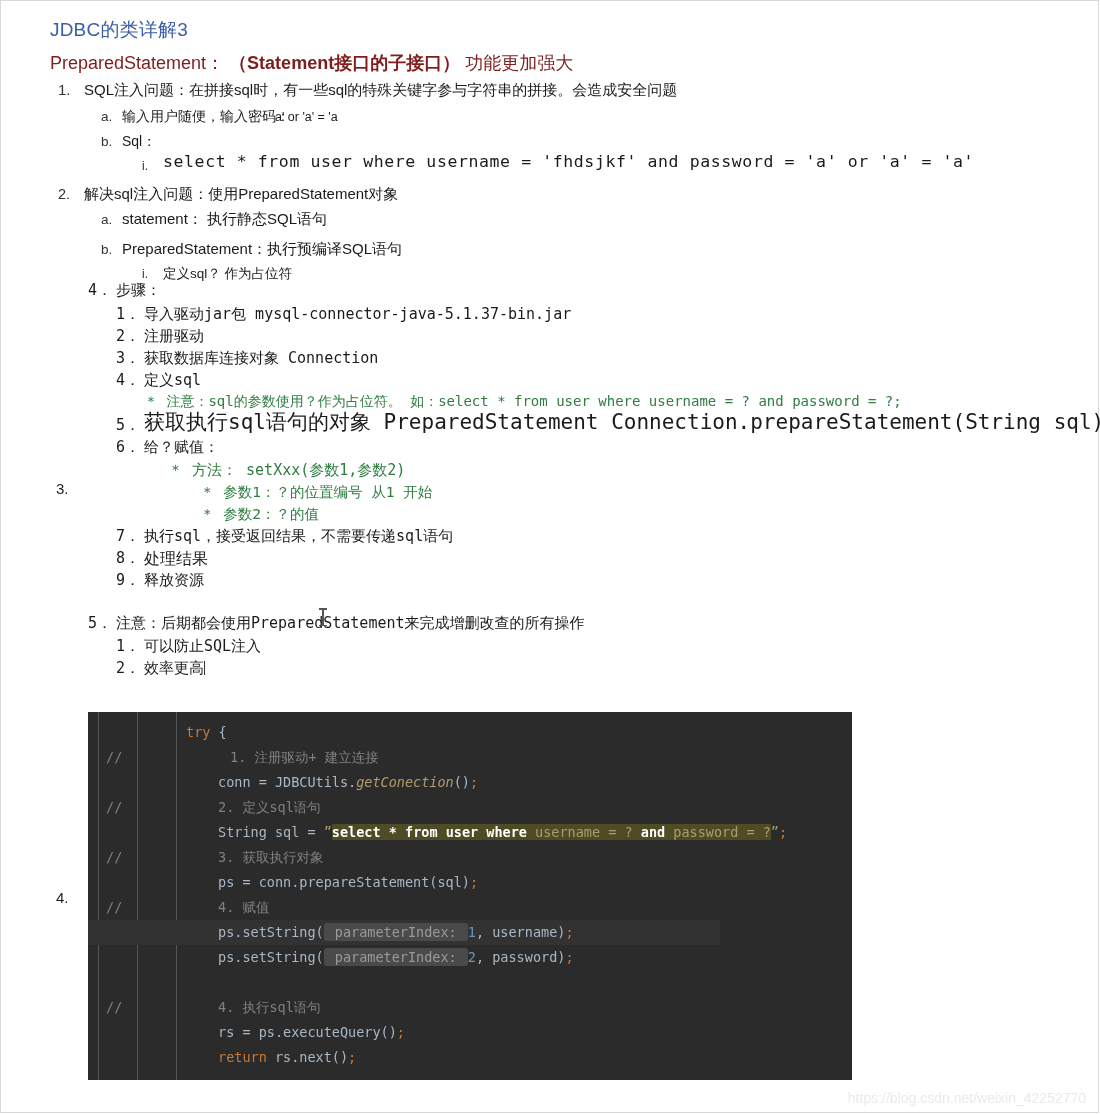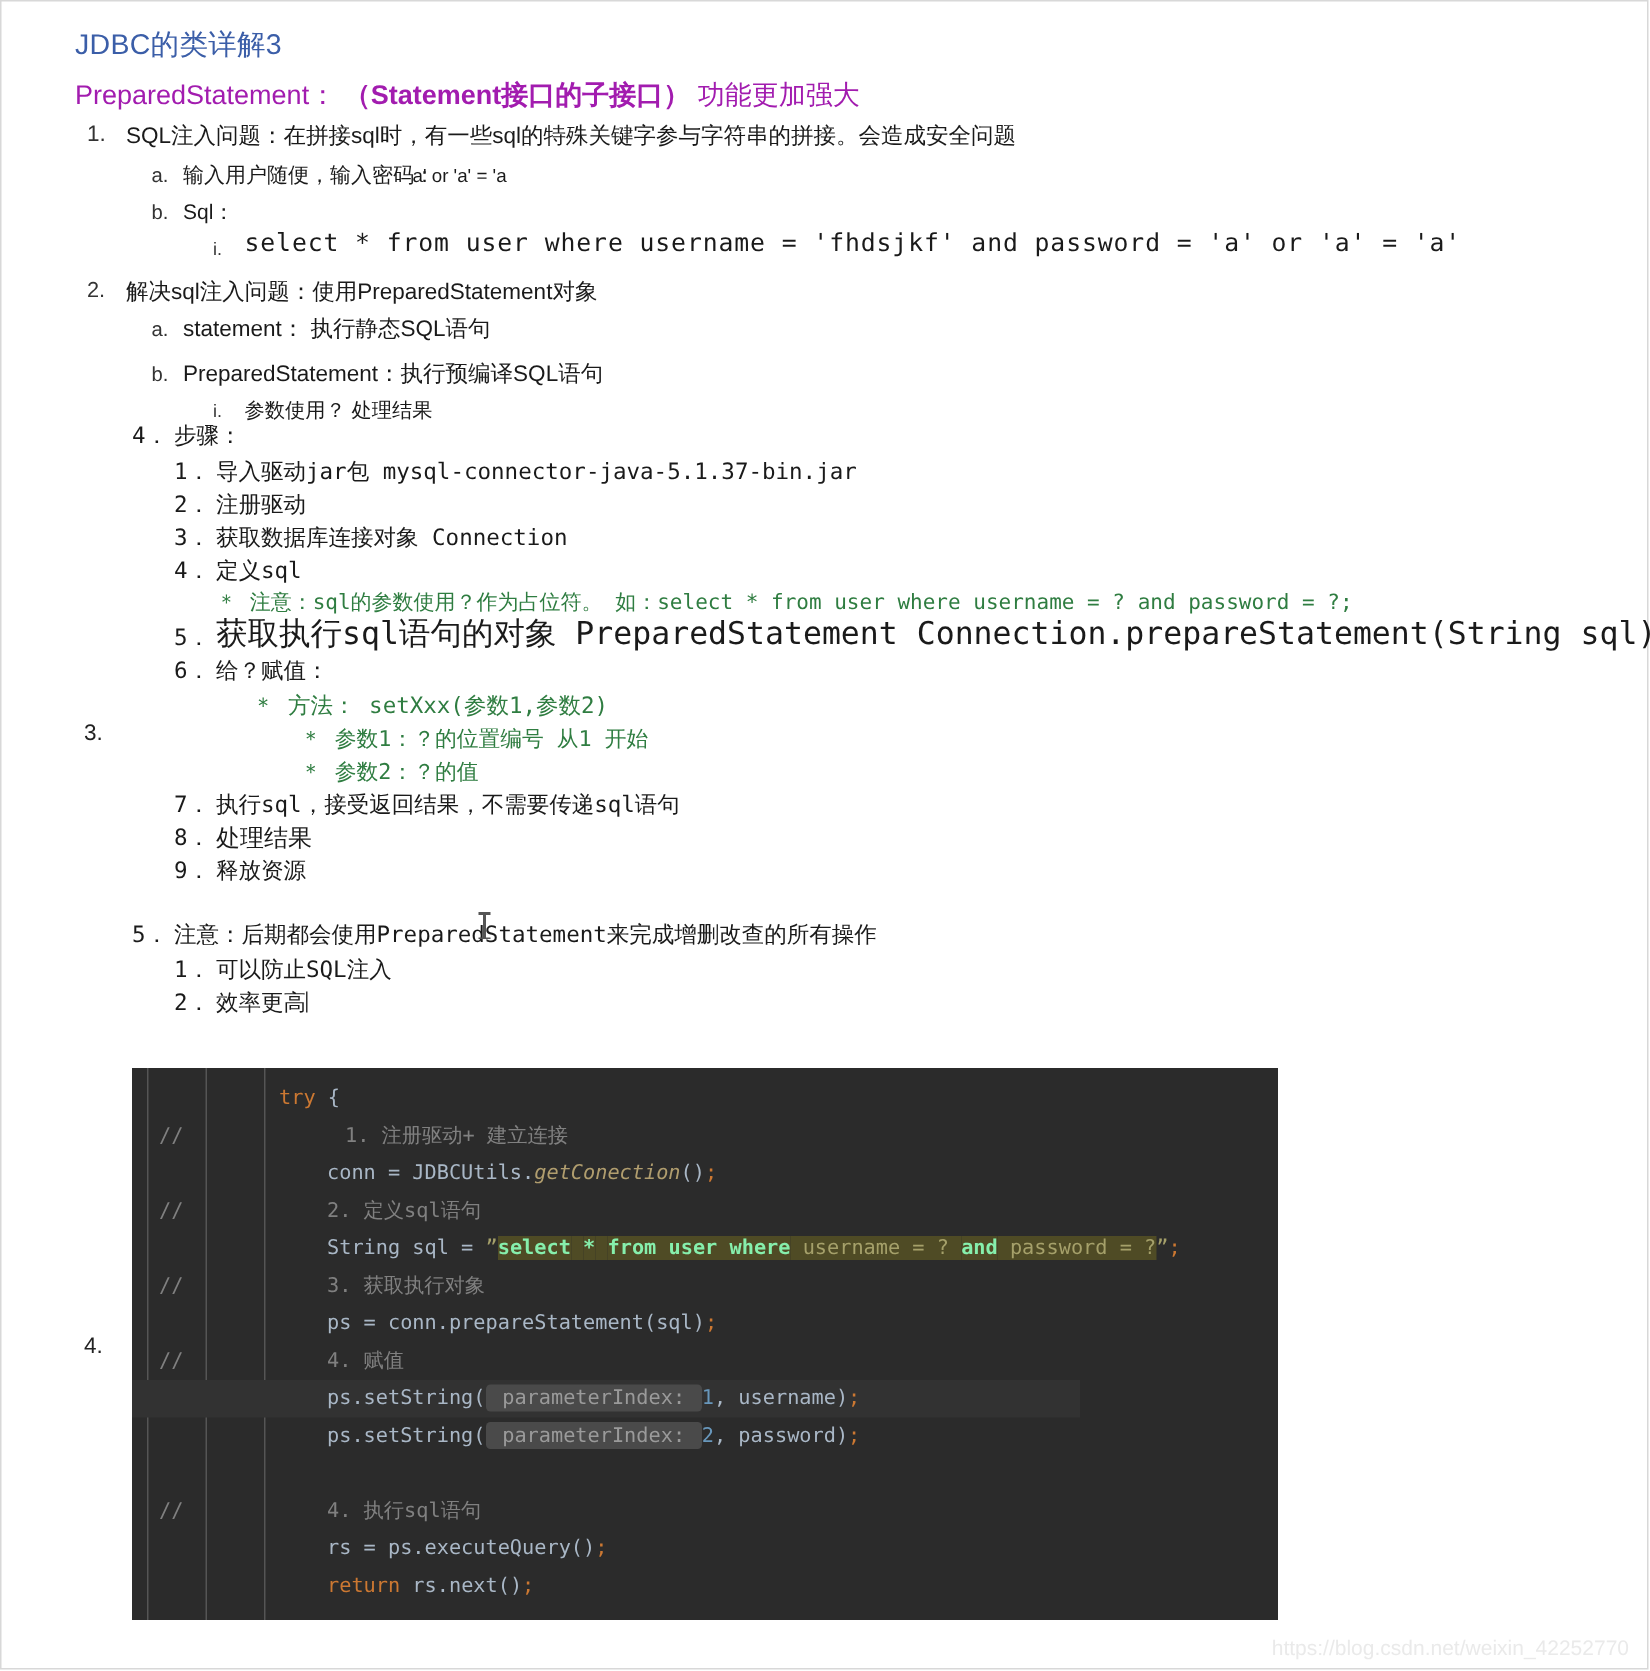--- a/index.html
+++ b/index.html
@@ -35,21 +35,21 @@
     left: 50px; top: 17px;
     font-size: 19px;
     color: #3b5ea8;
     white-space: nowrap;
     letter-spacing: 0.2px;
   }
   .subtitle {
     position: absolute;
     left: 50px; top: 51px;
     font-size: 18px;
-    color: #a21caf;
+    color: #7f1d1d;
     white-space: nowrap;
   }
   .subtitle b { font-weight: bold; }
 
   .l {
     position: absolute;
     white-space: nowrap;
     font-family: "Liberation Sans", "DejaVu Sans", sans-serif;
   }
   .mono {
@@ -107,21 +107,21 @@
     left: 98px;
   }
   .cmt-slashes {
     position: absolute;
     left: 18px;
     color: #808080;
   }
   .c-key { color: #cc7832; }
   .c-cmt { color: #808080; }
   .c-str { color: #a5a06a; }
-  .c-sqlkw { color: #86efac; font-weight: bold; }
+  .c-sqlkw { color: #ffffff; font-weight: bold; }
   .c-meth { color: #b09d6e; font-style: italic; }
   .c-num { color: #6897bb; }
   .c-semi { color: #cc7832; }
   .c-plain { color: #a9b7c6; }
   .sql-hl {
     background: #4f4b25;
   }
   .param-hint {
     background: #4a4a4a;
     color: #9a9a9a;
@@ -195,21 +195,21 @@
   <div class="l ol-num" style="left:58px; top:186px; font-size:14.5px;">2.</div>
   <div class="l" style="left:84px; top:185px; font-size:15px;">解决sql注入问题：使用PreparedStatement对象</div>
 
   <div class="l ol-num" style="left:101px; top:212px; font-size:13.5px;">a.</div>
   <div class="l" style="left:122px; top:210px; font-size:15px;">statement：  执行静态SQL语句</div>
 
   <div class="l ol-num" style="left:101px; top:242px; font-size:13.5px;">b.</div>
   <div class="l" style="left:122px; top:240px; font-size:15px;">PreparedStatement：执行预编译SQL语句</div>
 
   <div class="l ol-num" style="left:142px; top:267px; font-size:12px;">i.</div>
-  <div class="l" style="left:163px; top:265px; font-size:13.5px;">参数使用？ 处理结果</div>
+  <div class="l" style="left:163px; top:265px; font-size:13.5px;">定义sql？ 作为占位符</div>
 
   <div class="outer-num" style="top:480px;">3.</div>
   <div class="outer-num" style="top:889px;">4.</div>
 
   <div class="l mono" style="left:88px; top:281px; font-size:15px;">4．</div>
   <div class="l mono" style="left:116px; top:281px; font-size:15px;">步骤：</div>
 
   <div class="l mono" style="left:116px; top:305px; font-size:15px;">1．</div>
   <div class="l mono" style="left:144px; top:305px; font-size:15px;">导入驱动jar包 mysql-connector-java-5.1.37-bin.jar</div>
 

